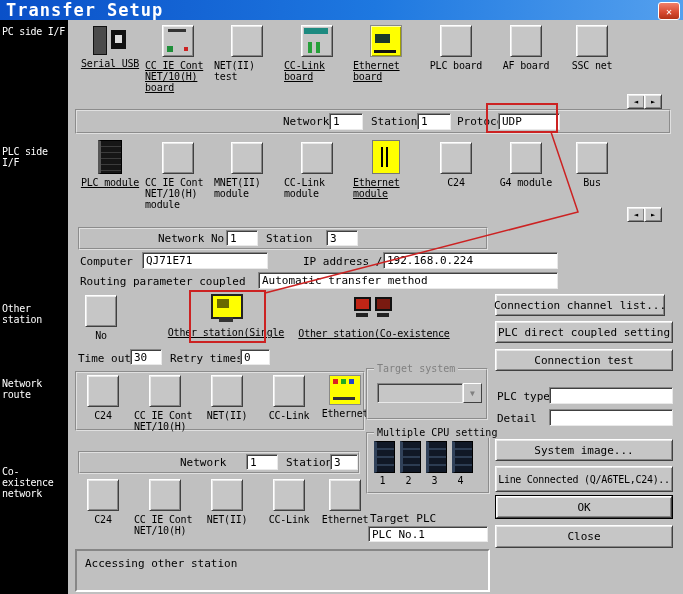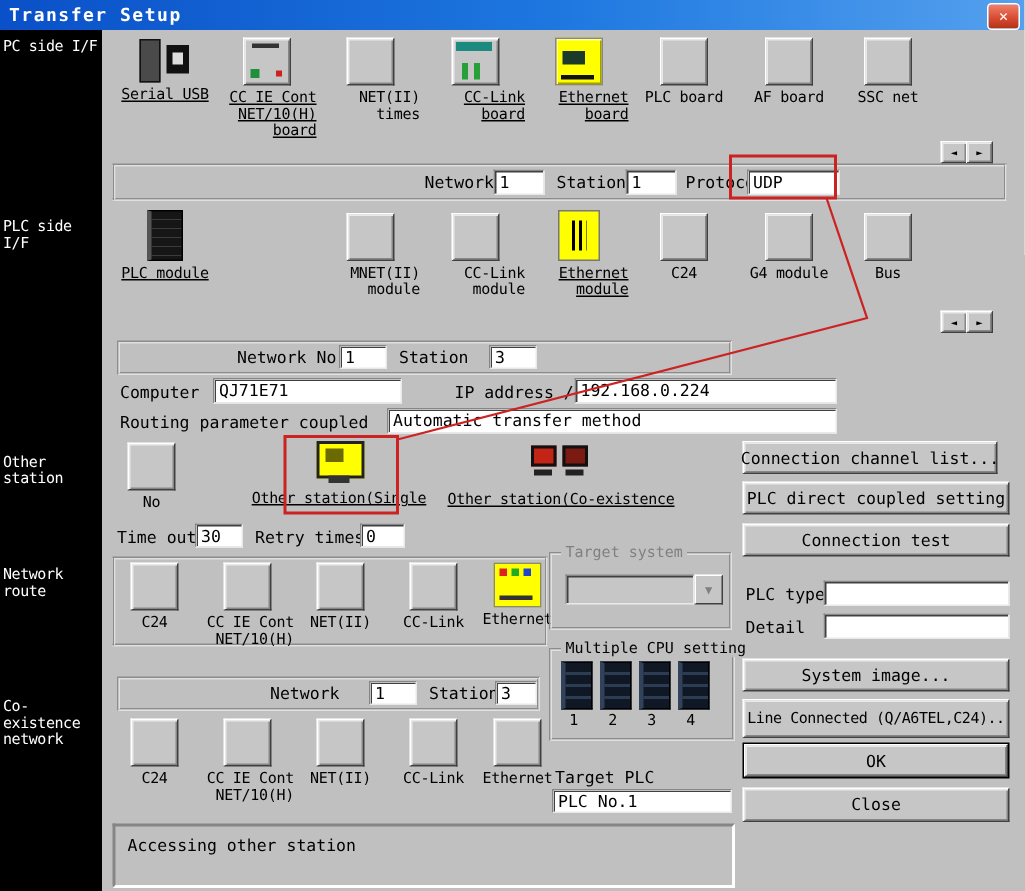--- a/index.html
+++ b/index.html
@@ -9,21 +9,21 @@
     overflow:hidden; font-size:11px; color:#000;
   }
   .t { position:absolute; white-space:nowrap; }
   .u { text-decoration:underline; }
   .gray { color:#808080; }
 
   
   .titlebar { position:absolute; left:0; top:0; width:683px; height:20px;
     background:linear-gradient(90deg,#0a50c8 0%,#1e78e0 55%,#54a0ee 100%);
     display:flex; align-items:center; padding-left:6px; box-sizing:border-box; }
-  .title { color:#fff; font-weight:bold; font-size:12px; letter-spacing:1px; }
+  .title { color:#fff; font-weight:bold; font-size:17px; letter-spacing:1px; }
   .closebtn { position:absolute; right:3px; top:2px; width:20px; height:16px;
     background:linear-gradient(#f0806a,#d6492f 60%,#b23318); color:#fff; border:1px solid #fff;
     border-radius:3px; display:flex; align-items:center; justify-content:center;
     font-size:10px; font-weight:bold; cursor:pointer; }
 
   
   .sidebar { position:absolute; left:0; top:20px; width:68px; height:574px; background:#000; }
   .side-label { position:absolute; left:2px; width:66px; color:#fff; font-size:10px;
     line-height:11px; letter-spacing:-0.3px; }
 
@@ -41,21 +41,21 @@
     border-color:#868686 #e9e9e9 #e9e9e9 #868686;
     box-shadow: inset 1px 1px 0 #404040;
     padding:0 3px; display:flex; align-items:center; font-size:11px;
     white-space:nowrap; overflow:hidden; box-sizing:border-box; }
   .panel { position:absolute; border:2px groove #e0e0e0; box-sizing:border-box; }
   .sunkpanel { position:absolute; background:#c0c0c0; border:2px solid;
     border-color:#868686 #ffffff #ffffff #868686; box-sizing:border-box; }
 
   
   .item { position:absolute; display:flex; flex-direction:column; align-items:center; cursor:pointer; }
-  .lbl { text-align:right; font-size:10px; line-height:11px; margin-top:3px; letter-spacing:-0.2px; }
+  .lbl { text-align:left; font-size:10px; line-height:11px; margin-top:3px; letter-spacing:-0.2px; }
   .ic { position:relative; }
   .icon-plain { width:30px; height:30px; }
   .icon-serial { width:38px; height:30px; }
   .ser-a { position:absolute; left:2px; top:1px; width:12px; height:27px; background:#4a4a4a; border:1px solid #111; }
   .ser-b { position:absolute; left:20px; top:5px; width:15px; height:19px; background:#111; }
   .ser-b::after { content:""; position:absolute; left:4px; top:5px; width:7px; height:8px; background:#ddd; }
   .icon-board { width:30px; height:30px; }
   .chip-bar { position:absolute; left:5px; top:3px; width:18px; height:3px; background:#333; }
   .chip-g { position:absolute; left:4px; bottom:4px; width:6px; height:6px; background:#1f8f3a; }
   .chip-r { position:absolute; right:5px; bottom:5px; width:4px; height:4px; background:#c22; }
@@ -139,21 +139,21 @@
   <div class="item" style="left:145px;top:25px;width:66px">
     <div class="ic icon-board raised">
         <div class="chip-bar"></div>
         <div class="chip-g"></div>
         <div class="chip-r"></div>
       </div>
     <div class="lbl u">CC IE Cont NET/10(H) board</div>
   </div>
   <div class="item" style="left:214px;top:25px;width:66px">
     <div class="ic icon-plain raised"></div>
-    <div class="lbl">NET(II) times</div>
+    <div class="lbl">NET(II) test</div>
   </div>
   <div class="item" style="left:284px;top:25px;width:66px">
     <div class="ic icon-cclink raised">
         <div class="ccl-top"></div>
         <div class="ccl-s1"></div>
         <div class="ccl-s2"></div>
       </div>
     <div class="lbl u">CC-Link board</div>
   </div>
   <div class="item" style="left:353px;top:25px;width:66px">
@@ -194,20 +194,24 @@
       </div>
     <span class="t" style="left:380px;top:4px">Protocol</span>
     <div class="field" style="left:421px;top:2px;width:62px;height:17px">
         <span>UDP</span>
       </div>
   </div>
 
   <div class="item" style="left:77px;top:140px;width:66px">
     <div class="ic icon-tower"></div>
     <div class="lbl u">PLC module</div>
+  </div>
+  <div class="item" style="left:145px;top:142px;width:66px">
+    <div class="ic icon-plain raised"></div>
+    <div class="lbl">CC IE Cont NET/10(H) module</div>
   </div>
   <div class="item" style="left:214px;top:142px;width:66px">
     <div class="ic icon-plain raised"></div>
     <div class="lbl">MNET(II) module</div>
   </div>
   <div class="item" style="left:284px;top:142px;width:66px">
     <div class="ic icon-plain raised"></div>
     <div class="lbl">CC-Link module</div>
   </div>
   <div class="item" style="left:353px;top:140px;width:66px">

